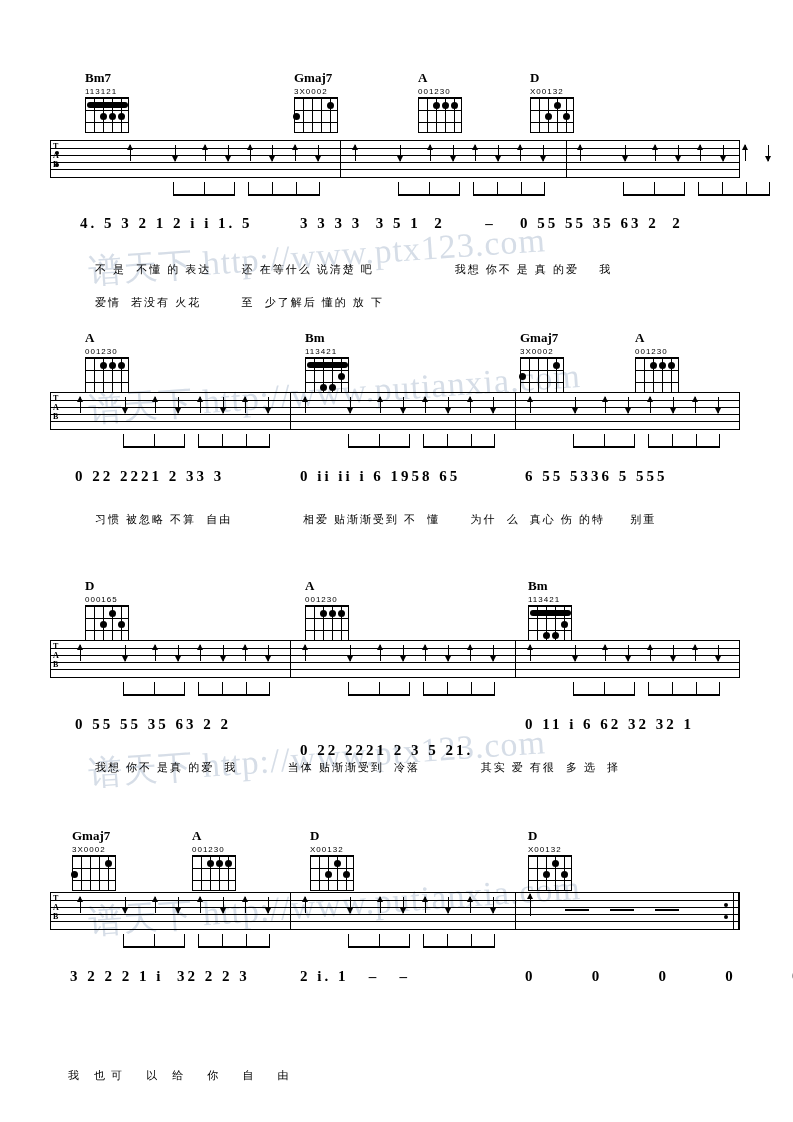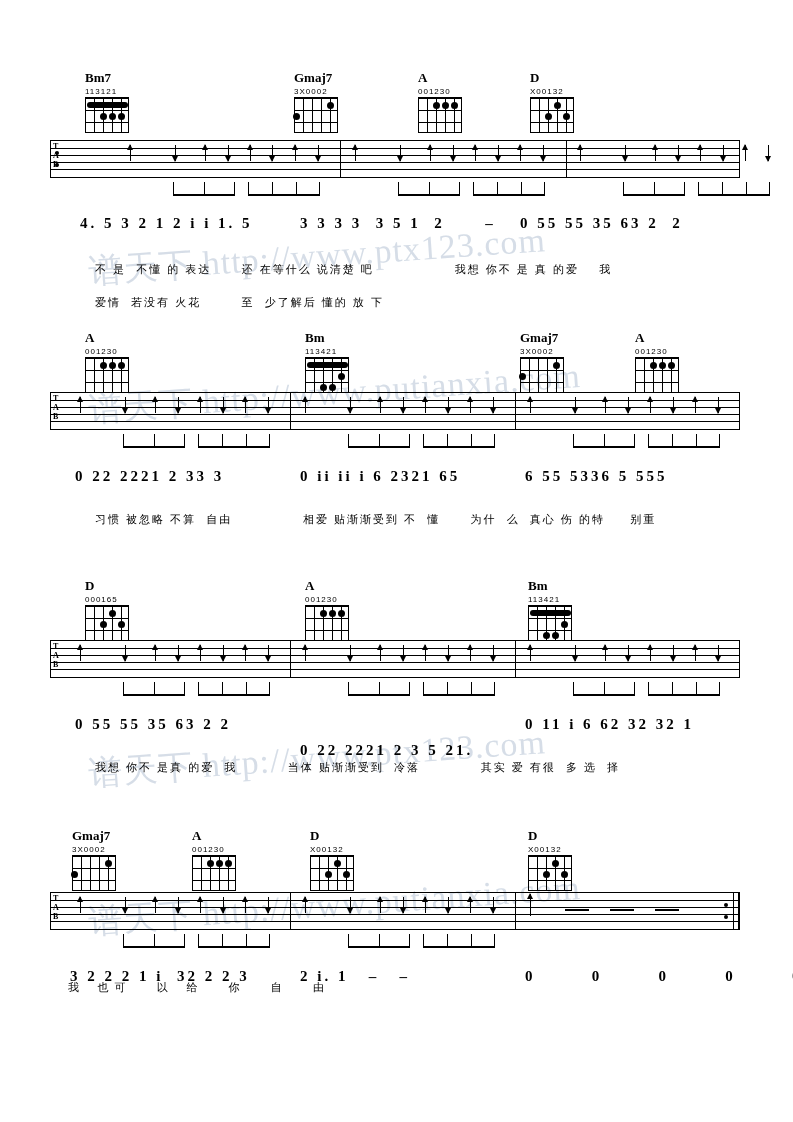--- a/index.html
+++ b/index.html
@@ -325,21 +325,21 @@
       <div class="stem" style="left:523px;top:42px;height:14px;"></div>
       <div class="stem" style="left:554px;top:42px;height:14px;"></div>
       <div class="stem" style="left:584px;top:42px;height:14px;"></div>
       <div class="stem" style="left:598px;top:42px;height:14px;"></div>
       <div class="stem" style="left:622px;top:42px;height:14px;"></div>
       <div class="stem" style="left:646px;top:42px;height:14px;"></div>
       <div class="stem" style="left:669px;top:42px;height:14px;"></div>
     </div>
 
     <div class="notes" style="left:75px;top:468px;letter-spacing:3px;">0 22 2221 2 33 3</div>
-    <div class="notes" style="left:300px;top:468px;letter-spacing:3px;">0 ii ii i 6 2321 65</div>
+    <div class="notes" style="left:300px;top:468px;letter-spacing:3px;">0 ii ii i 6 1958 65</div>
     <div class="notes" style="left:525px;top:468px;letter-spacing:3px;">6 55 5336 5 555</div>
 
     <div class="lyric" style="left:95px;top:512px;letter-spacing:2px;">习惯 被忽略 不算  自由              相爱 贴渐渐受到 不  懂      为什  么  真心 伤 的特     别重</div>
   </div>
 
   <div class="system" style="top:0;">
     <div class="chord" style="left:85px;top:578px;">
       <div class="name">D</div>
       <div class="fingers">000165</div>
       <div class="grid">
@@ -583,16 +583,16 @@
       <div class="stem" style="left:421px;top:42px;height:14px;"></div>
       <div class="stem" style="left:444px;top:42px;height:14px;"></div>
 
       <div class="arrow" style="left:480px;top:2px;height:22px;"></div>
     </div>
 
     <div class="notes" style="left:70px;top:968px;letter-spacing:3px;">3 2 2 2 1 i  32 2 2 3</div>
     <div class="notes" style="left:300px;top:968px;letter-spacing:3px;">2 i. 1   –   –</div>
     <div class="notes" style="left:525px;top:968px;letter-spacing:12px;">0   0   0   0   0</div>
 
-    <div class="lyric" style="left:68px;top:980px;letter-spacing:6px;font-family:Liberation Mono, monospace;">我 也可  以 给  你  自  由</div>
+    <div class="lyric" style="left:68px;top:1068px;letter-spacing:6px;">我 也可  以 给  你  自  由</div>
   </div>
 
 </div>
 
 </body></html>

